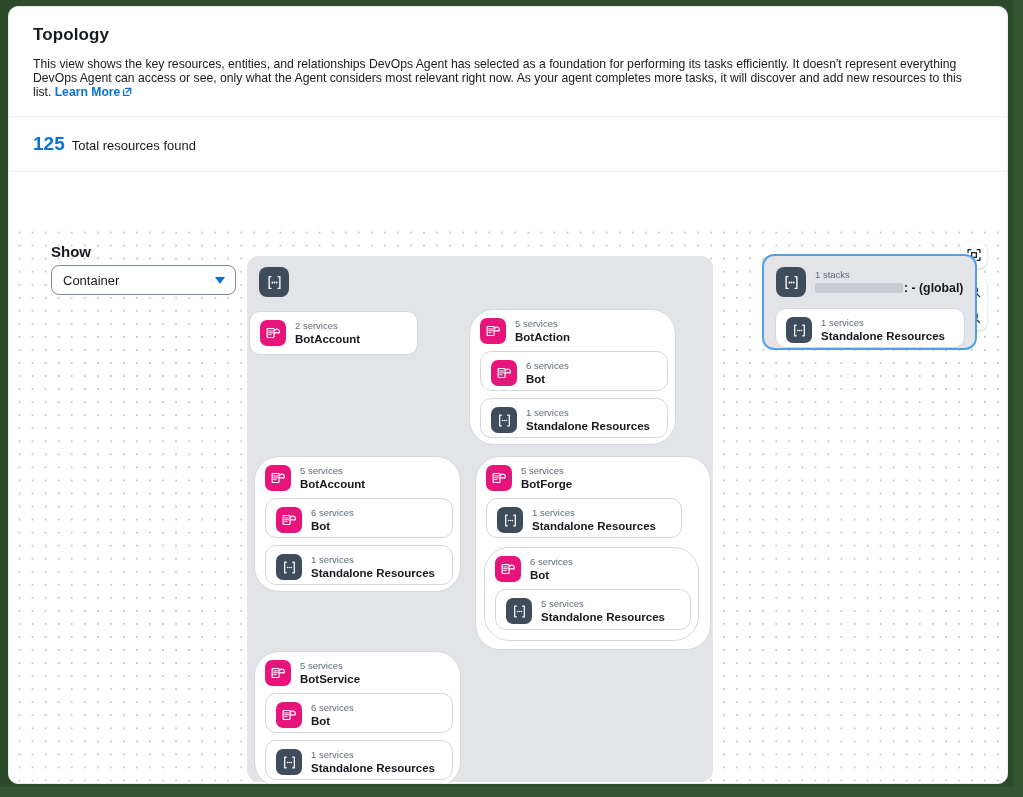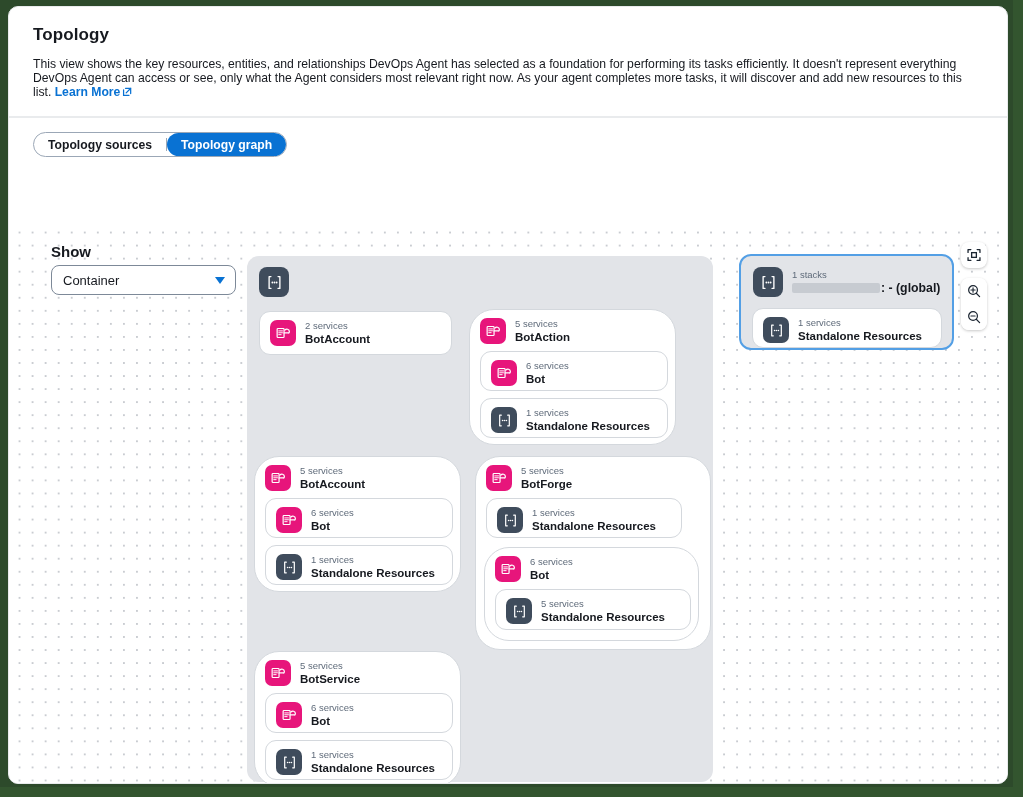--- a/index.html
+++ b/index.html
@@ -206,30 +206,27 @@
         <a class="learn-more" href="#"><span>Learn More</span></a><span class="ext-icon"><svg width="10" height="10" viewBox="0 0 12 12">
               <path d="M4.2 1.6h6.2v6.2" stroke="#0972d3" stroke-width="1.5" fill="none" stroke-linecap="round"></path>
               <path d="M10.2 1.8 5.0 7.0" stroke="#0972d3" stroke-width="1.5" stroke-linecap="round"></path>
               <path d="M8.4 9.9H1.9V3.4" stroke="#0972d3" stroke-width="1.5" fill="none" stroke-linecap="round"></path>
             </svg></span>
       </div>
     </div>
 
     <div class="divider"></div>
 
+    <div class="count-row">
+      <span class="count-num">125</span>
+      <span class="count-lbl">Total resources found</span>
+    </div>
 
     <div class="divider"></div>
 
-    <div class="tabs-wrap">
-      <div class="seg">
-        <div class="seg-item">Topology sources</div>
-        <div class="seg-sep"></div>
-        <div class="seg-item active">Topology graph</div>
-      </div>
-    </div>
 
     <div class="canvas">
 
       <div class="show-ctl">
         <div class="show-lbl">Show</div>
         <div class="select">
           <span>Container</span>
           <span class="caret"></span>
         </div>
       </div>
@@ -264,21 +261,21 @@
           <div class="ico stack big">
             <svg width="19" height="19" viewBox="0 0 24 24">
               <path d="M7.5 4.5H5.2v15h2.3M16.5 4.5h2.3v15h-2.3" stroke="#fff" stroke-width="1.7" fill="none" stroke-linecap="round" stroke-linejoin="round"></path>
               <circle cx="9.3" cy="12" r="1.15" fill="#fff"></circle>
                 <circle cx="12" cy="12" r="1.15" fill="#fff"></circle>
                 <circle cx="14.7" cy="12" r="1.15" fill="#fff"></circle>
             </svg>
           </div>
         </div>
 
-        <div class="node-card" style="left:12px; top:55px; width:193px; height:44px;">
+        <div class="node-card" style="left:2px; top:55px; width:169px; height:44px;">
           <div class="card-head">
             <div class="ico svc">
               <svg width="18" height="18" viewBox="0 0 24 24">
                 <path d="M14.5 8.2a3.3 3.3 0 016.0 1.9 3.0 3.0 0 01-.6 1.8" stroke="#fff" stroke-width="1.6" fill="none" stroke-linecap="round"></path>
                 <rect x="4.2" y="6.0" width="9.2" height="12.0" rx="1.1" stroke="#fff" stroke-width="1.6" fill="none"></rect>
                 <path d="M6.3 9.2h5M6.3 11.7h5M6.3 14.2h3.2" stroke="#fff" stroke-width="1.3" stroke-linecap="round"></path>
                 <path d="M13.4 11.9h6.0" stroke="#fff" stroke-width="1.6" stroke-linecap="round"></path>
               </svg>
             </div>
             <div class="txtcol">
@@ -495,21 +492,21 @@
               </div>
               <div class="txtcol">
                 <div class="sub">1 services</div>
                 <div class="nm">Standalone Resources</div>
               </div>
             </div>
           </div>
         </div>
       </div>
 
-      <div class="container-box selected" style="left:729px; top:33px; width:215px; height:96px;">
+      <div class="container-box selected" style="left:752px; top:33px; width:215px; height:96px;">
         <div class="ctr-head">
           <div class="ico stack big">
             <svg width="19" height="19" viewBox="0 0 24 24">
               <path d="M7.5 4.5H5.2v15h2.3M16.5 4.5h2.3v15h-2.3" stroke="#fff" stroke-width="1.7" fill="none" stroke-linecap="round" stroke-linejoin="round"></path>
               <circle cx="9.3" cy="12" r="1.15" fill="#fff"></circle>
                 <circle cx="12" cy="12" r="1.15" fill="#fff"></circle>
                 <circle cx="14.7" cy="12" r="1.15" fill="#fff"></circle>
             </svg>
           </div>
           <div class="txtcol">

